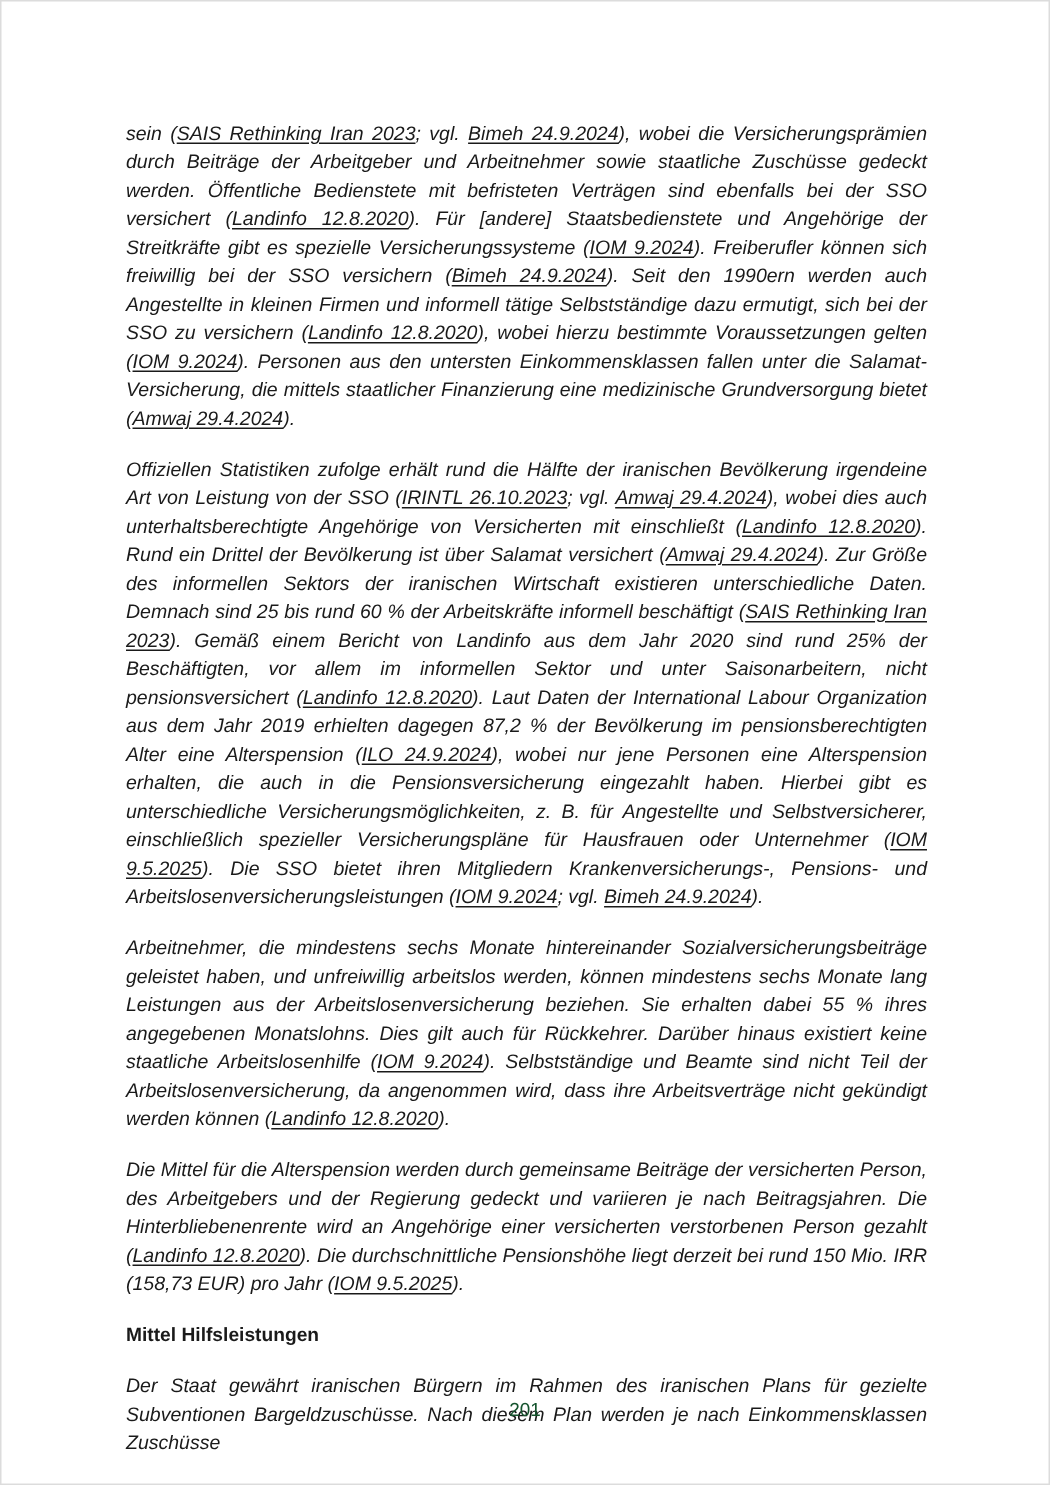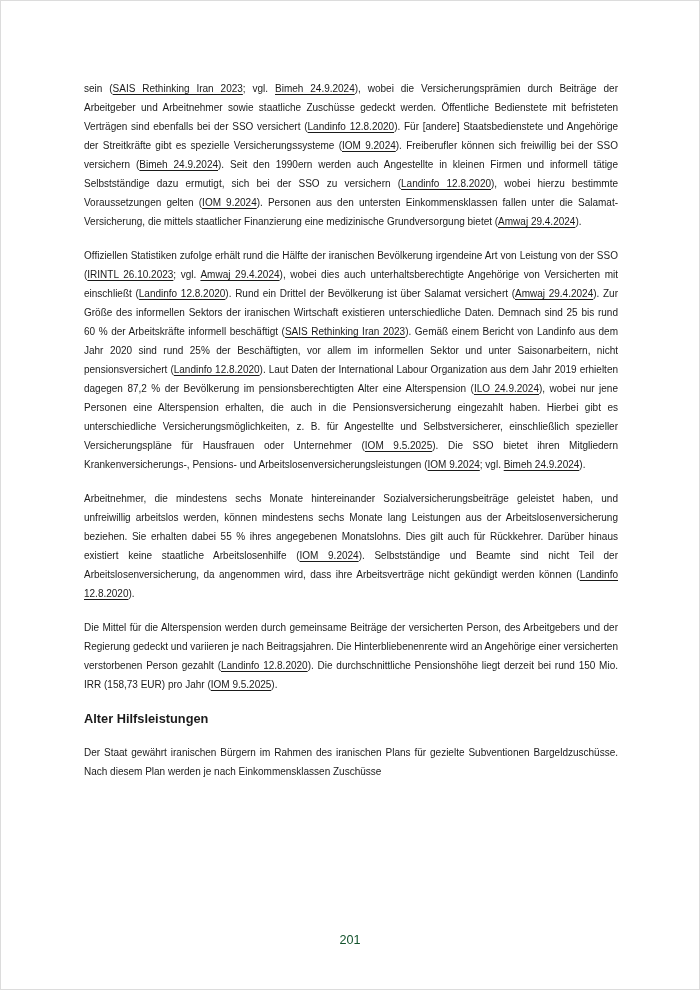--- a/index.html
+++ b/index.html
@@ -17,25 +17,26 @@
     border: 1px solid #dcdcdc;
     overflow: hidden;
   }
   .page-content {
     position: absolute;
     top: 78px;
     left: 83px;
     width: 534px;
   }
   .para {
-    font-size: 10px;
+    font-size: 13px;
     line-height: 19px;
     text-align: justify;
     margin: 0 0 15px 0;
     hyphens: auto;
+    font-style: italic;
     -webkit-hyphens: auto;
   }
   .heading {
     font-size: 12.8px;
     line-height: 19px;
     font-weight: bold;
     margin: 2px 0 15px 0;
   }
   .cite-link {
     color: inherit;
@@ -54,17 +55,17 @@
   }
 </style>
 </head>
 <body>
 
 <main class="page-content">
     <p class="para"><span>sein (</span><a class="cite-link">SAIS Rethinking Iran 2023</a><span>; vgl. </span><a class="cite-link">Bimeh 24.9.2024</a><span>), wobei die Versicherungsprämien durch Beiträge der Arbeitgeber und Arbeitnehmer sowie staatliche Zuschüsse gedeckt werden. Öffentliche Bedienstete mit befristeten Verträgen sind ebenfalls bei der SSO versichert (</span><a class="cite-link">Landinfo 12.8.2020</a><span>). Für [andere] Staatsbedienstete und Angehörige der Streitkräfte gibt es spezielle Versicherungssysteme (</span><a class="cite-link">IOM 9.2024</a><span>). Freiberufler können sich freiwillig bei der SSO versichern (</span><a class="cite-link">Bimeh 24.9.2024</a><span>). Seit den 1990ern werden auch Angestellte in kleinen Firmen und informell tätige Selbstständige dazu ermutigt, sich bei der SSO zu versichern (</span><a class="cite-link">Landinfo 12.8.2020</a><span>), wobei hierzu bestimmte Voraussetzungen gelten (</span><a class="cite-link">IOM 9.2024</a><span>). Personen aus den untersten Einkommensklassen fallen unter die Salamat-Versicherung, die mittels staatlicher Finanzierung eine medizinische Grundversorgung bietet (</span><a class="cite-link">Amwaj 29.4.2024</a><span>).</span></p>
     <p class="para"><span>Offiziellen Statistiken zufolge erhält rund die Hälfte der iranischen Bevölkerung irgendeine Art von Leistung von der SSO (</span><a class="cite-link">IRINTL 26.10.2023</a><span>; vgl. </span><a class="cite-link">Amwaj 29.4.2024</a><span>), wobei dies auch unterhaltsberechtigte Angehörige von Versicherten mit einschließt (</span><a class="cite-link">Landinfo 12.8.2020</a><span>). Rund ein Drittel der Bevölkerung ist über Salamat versichert (</span><a class="cite-link">Amwaj 29.4.2024</a><span>). Zur Größe des informellen Sektors der iranischen Wirtschaft existieren unterschiedliche Daten. Demnach sind 25 bis rund 60 % der Arbeitskräfte informell beschäftigt (</span><a class="cite-link">SAIS Rethinking Iran 2023</a><span>). Gemäß einem Bericht von Landinfo aus dem Jahr 2020 sind rund 25% der Beschäftigten, vor allem im informellen Sektor und unter Saisonarbeitern, nicht pensionsversichert (</span><a class="cite-link">Landinfo 12.8.2020</a><span>). Laut Daten der International Labour Organization aus dem Jahr 2019 erhielten dagegen 87,2 % der Bevölkerung im pensionsberechtigten Alter eine Alterspension (</span><a class="cite-link">ILO 24.9.2024</a><span>), wobei nur jene Personen eine Alterspension erhalten, die auch in die Pensionsversicherung eingezahlt haben. Hierbei gibt es unterschiedliche Versicherungsmöglichkeiten, z. B. für Angestellte und Selbstversicherer, einschließlich spezieller Versicherungspläne für Hausfrauen oder Unternehmer (</span><a class="cite-link">IOM 9.5.2025</a><span>). Die SSO bietet ihren Mitgliedern Krankenversicherungs-, Pensions- und Arbeitslosenversicherungsleistungen (</span><a class="cite-link">IOM 9.2024</a><span>; vgl. </span><a class="cite-link">Bimeh 24.9.2024</a><span>).</span></p>
     <p class="para"><span>Arbeitnehmer, die mindestens sechs Monate hintereinander Sozialversicherungsbeiträge geleistet haben, und unfreiwillig arbeitslos werden, können mindestens sechs Monate lang Leistungen aus der Arbeitslosenversicherung beziehen. Sie erhalten dabei 55 % ihres angegebenen Monatslohns. Dies gilt auch für Rückkehrer. Darüber hinaus existiert keine staatliche Arbeitslosenhilfe (</span><a class="cite-link">IOM 9.2024</a><span>). Selbstständige und Beamte sind nicht Teil der Arbeitslosenversicherung, da angenommen wird, dass ihre Arbeitsverträge nicht gekündigt werden können (</span><a class="cite-link">Landinfo 12.8.2020</a><span>).</span></p>
     <p class="para"><span>Die Mittel für die Alterspension werden durch gemeinsame Beiträge der versicherten Person, des Arbeitgebers und der Regierung gedeckt und variieren je nach Beitragsjahren. Die Hinterbliebenenrente wird an Angehörige einer versicherten verstorbenen Person gezahlt (</span><a class="cite-link">Landinfo 12.8.2020</a><span>). Die durchschnittliche Pensionshöhe liegt derzeit bei rund 150 Mio. IRR (158,73 EUR) pro Jahr (</span><a class="cite-link">IOM 9.5.2025</a><span>).</span></p>
-    <h2 class="heading">Alter Hilfsleistungen</h2>
+    <h2 class="heading">Mittel Hilfsleistungen</h2>
     <p class="para"><span>Der Staat gewährt iranischen Bürgern im Rahmen des iranischen Plans für gezielte Subventionen Bargeldzuschüsse. Nach diesem Plan werden je nach Einkommensklassen Zuschüsse</span></p>
   </main>
 
 <div class="page-number">201</div>
 
 </body></html>

